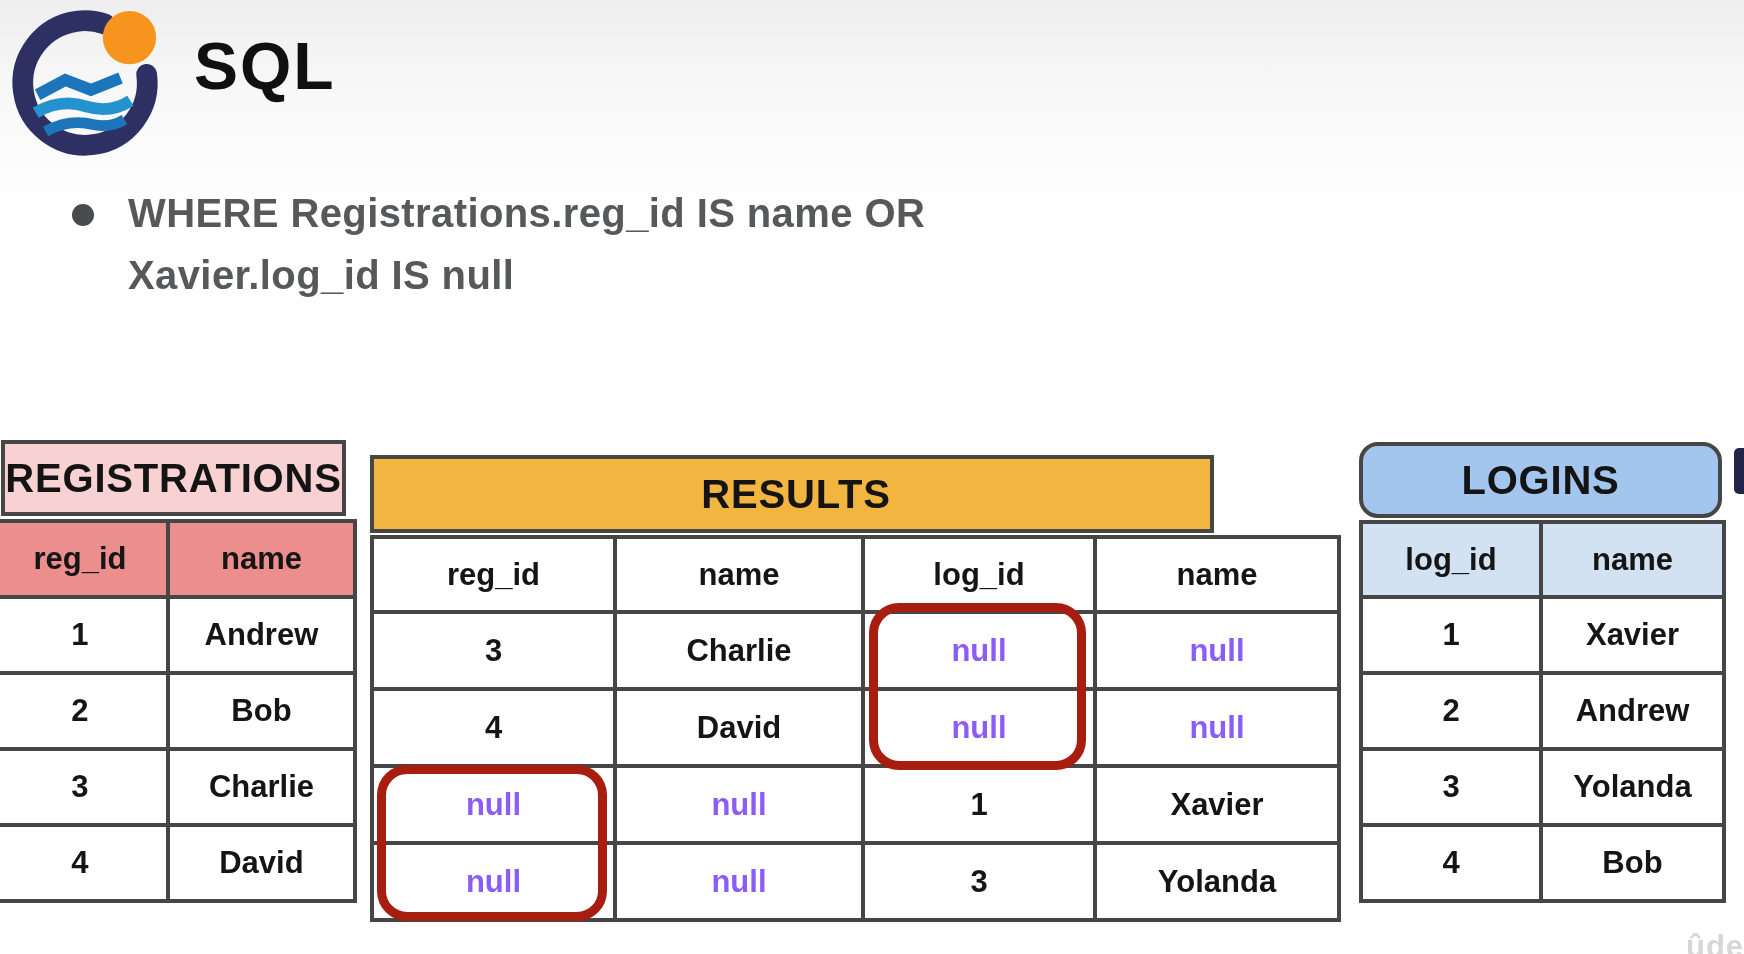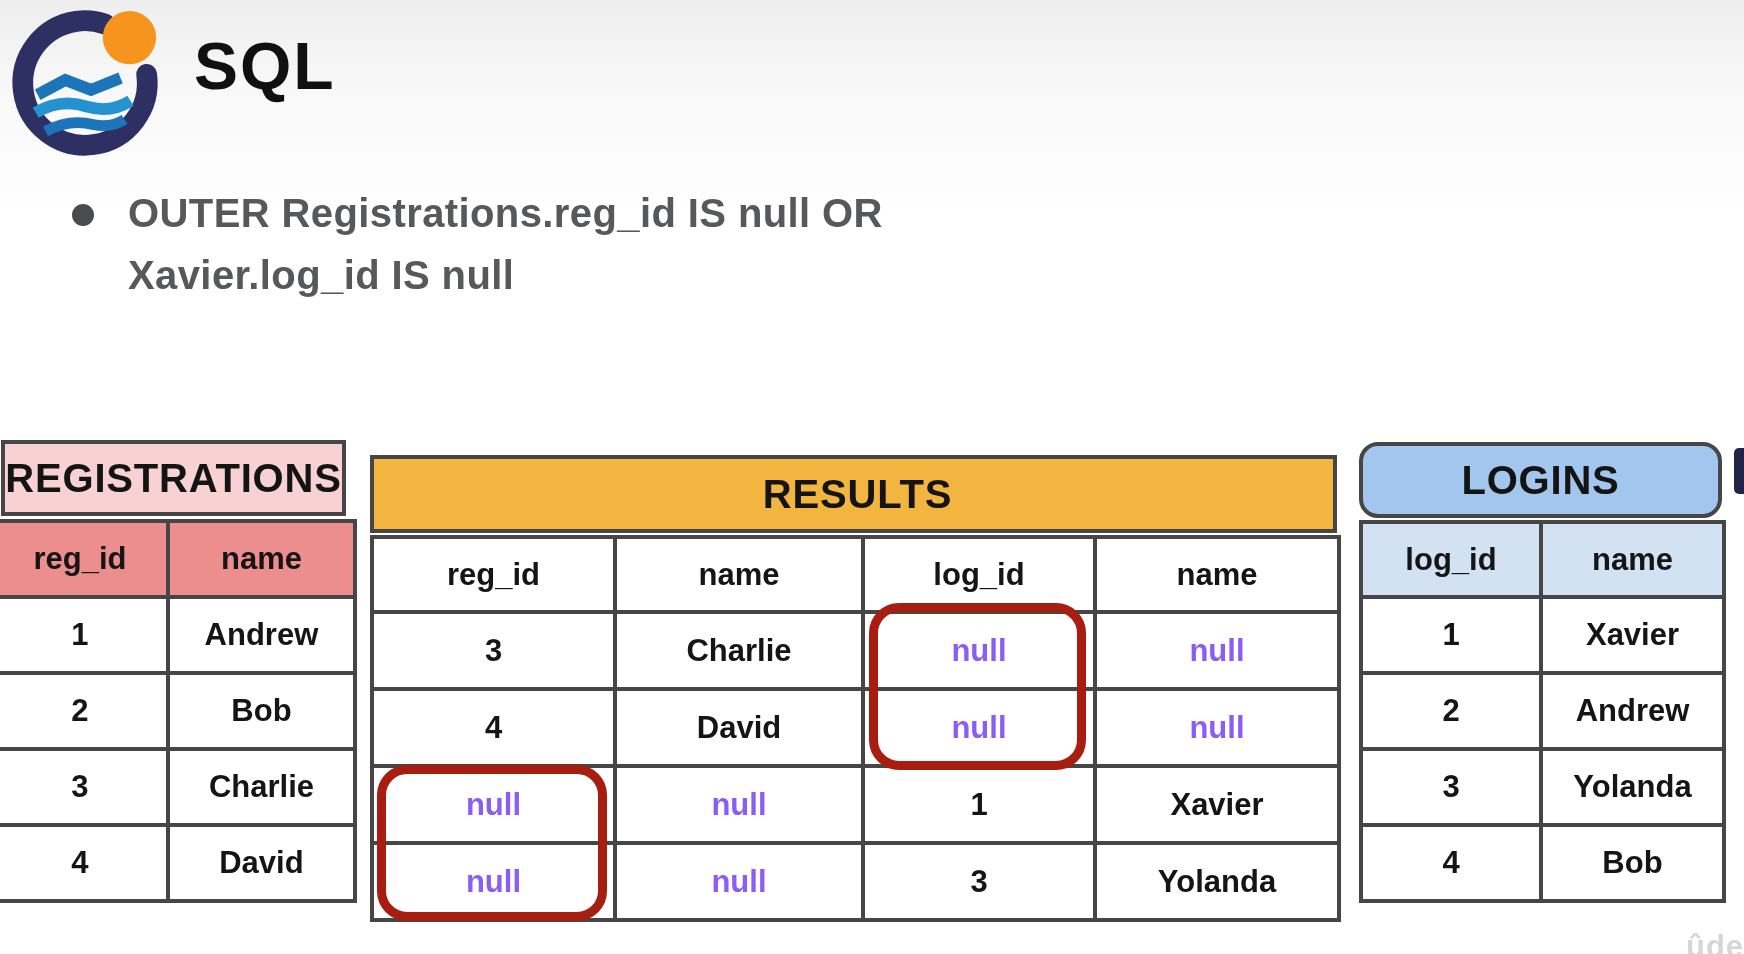--- a/index.html
+++ b/index.html
@@ -27,21 +27,21 @@
     color:#57585a;letter-spacing:0.4px;white-space:nowrap;
   }
   
   .tbl-title{
     position:absolute;box-sizing:border-box;
     border:4px solid #464646;
     display:flex;align-items:center;justify-content:center;
     font-size:40px;font-weight:700;color:#141414;letter-spacing:0.8px;
   }
   .title-registrations{left:1px;top:440px;width:345px;height:76px;background:#f8d2d2;}
-  .title-results{left:370px;top:455px;width:967px;height:78px;background:#f2b53f;padding-left:8px;}
+  .title-results{left:370px;top:455px;width:844px;height:78px;background:#f2b53f;padding-left:8px;}
   .title-logins{left:1359px;top:442px;width:363px;height:76px;background:#a3c6ee;border-radius:19px;}
 
   table.tbl{
     position:absolute;border-collapse:collapse;table-layout:fixed;
     background:#fff;
   }
   table.tbl th,table.tbl td{
     border:4px solid #464646;text-align:center;vertical-align:middle;
     font-size:31px;font-weight:700;color:#151515;padding:0;
     overflow:hidden;
@@ -90,21 +90,21 @@
     <g fill="none">
       <path d="M30 94 L58 79 L84 89 L114 77" stroke="#1c75bb" stroke-width="12"></path>
       <path d="M28 112 Q54 97 80 106 Q104 113 124 100" stroke="#2492cf" stroke-width="12"></path>
       <path d="M38 131 Q62 118 86 124 Q104 128 118 119" stroke="#1c75bb" stroke-width="11"></path>
     </g>
   </svg>
   <div class="sql-heading">SQL</div>
 
   <div class="bullet"></div>
   <div class="query">
-    <div>OUTER Registrations.reg_id IS null OR</div>
+    <div>WHERE Registrations.reg_id IS name OR</div>
     <div>Xavier.log_id IS null</div>
   </div>
 
   <div class="tbl-title title-registrations">REGISTRATIONS</div>
   <table class="tbl tbl-registrations">
     <colgroup>
         <col style="width:173px">
         <col style="width:184px">
       </colgroup>
     <thead>

